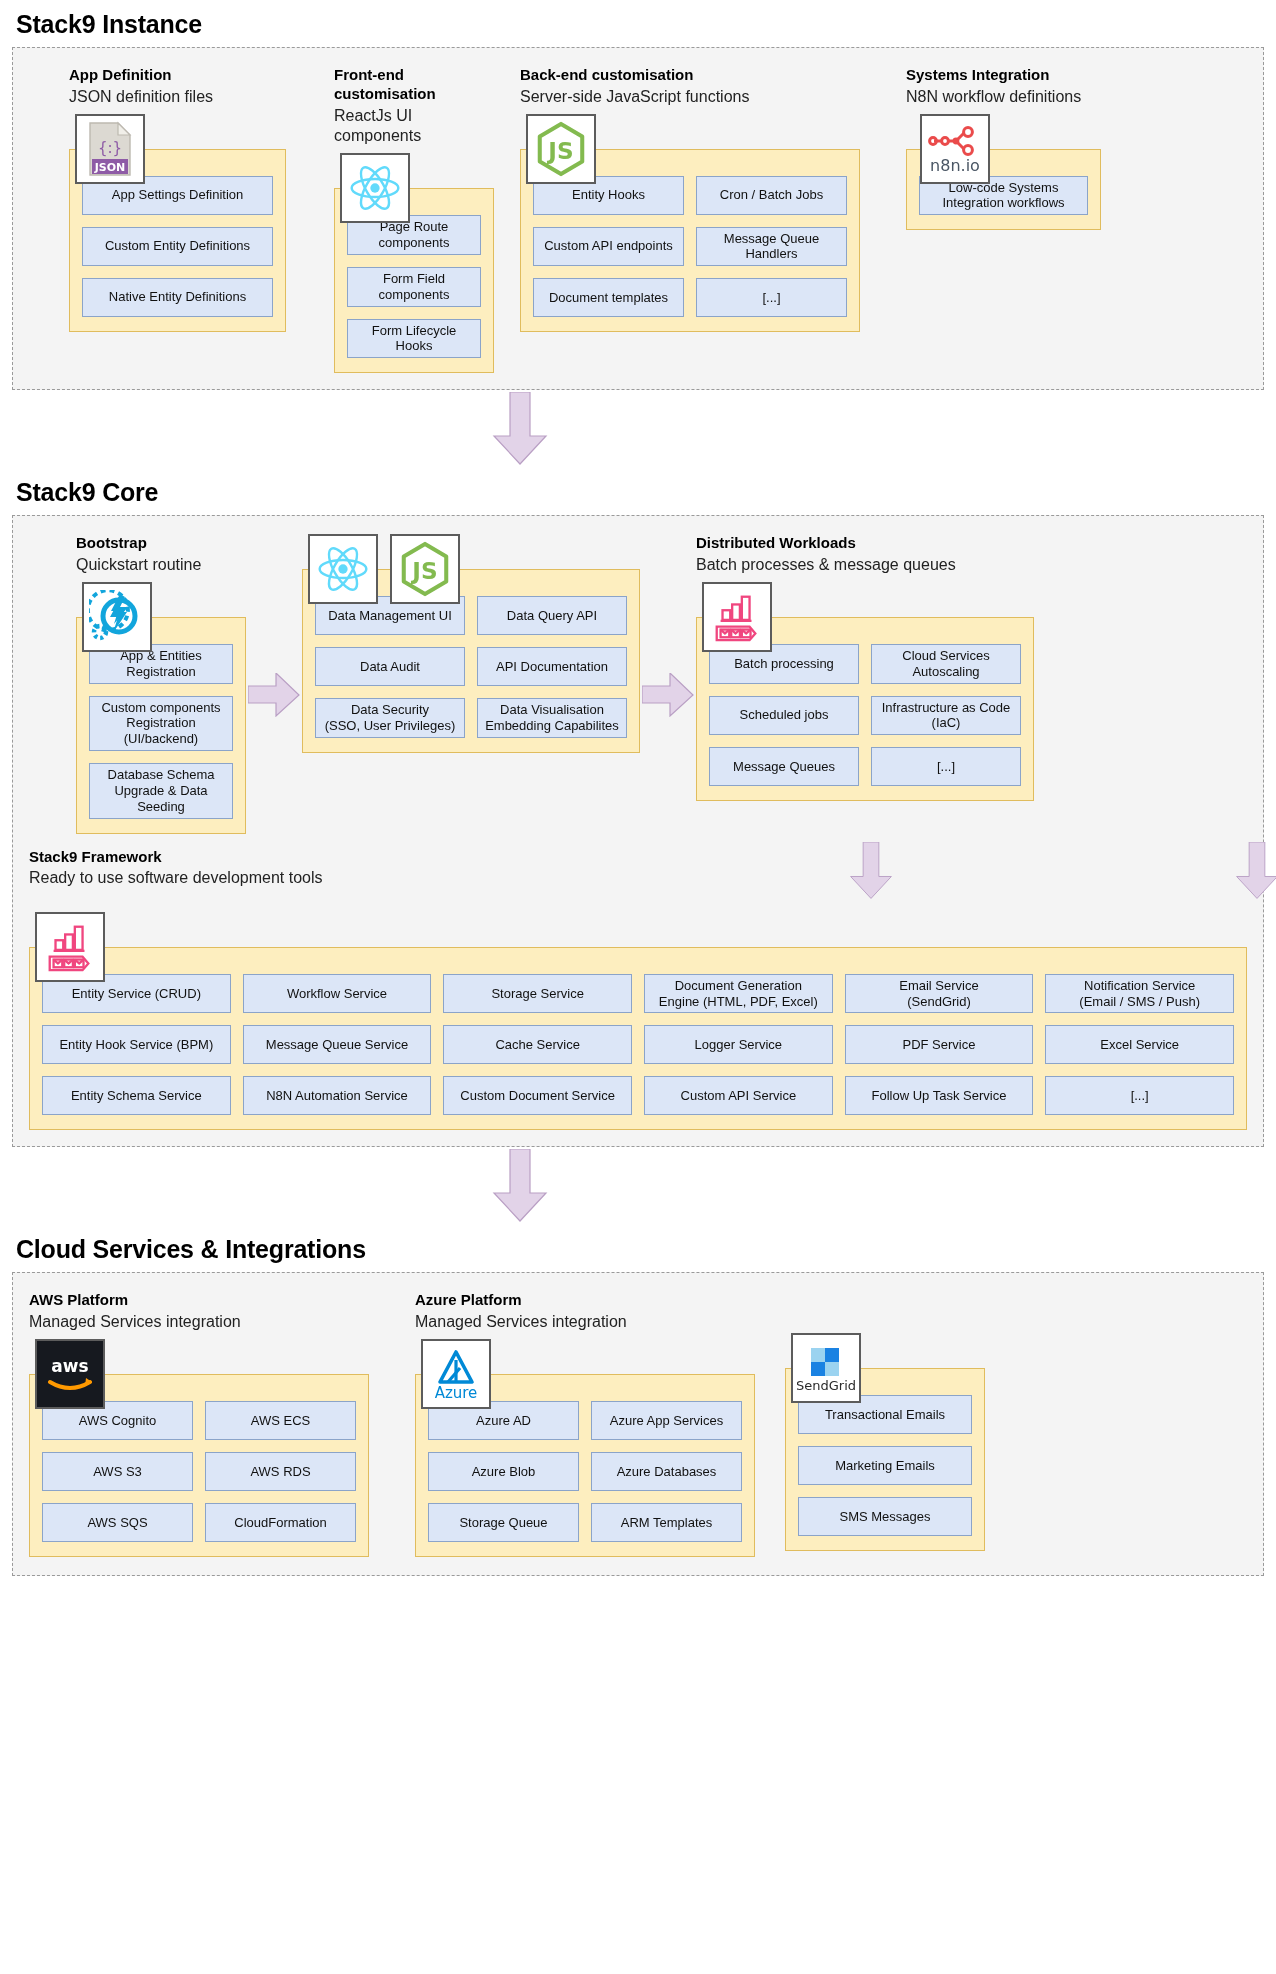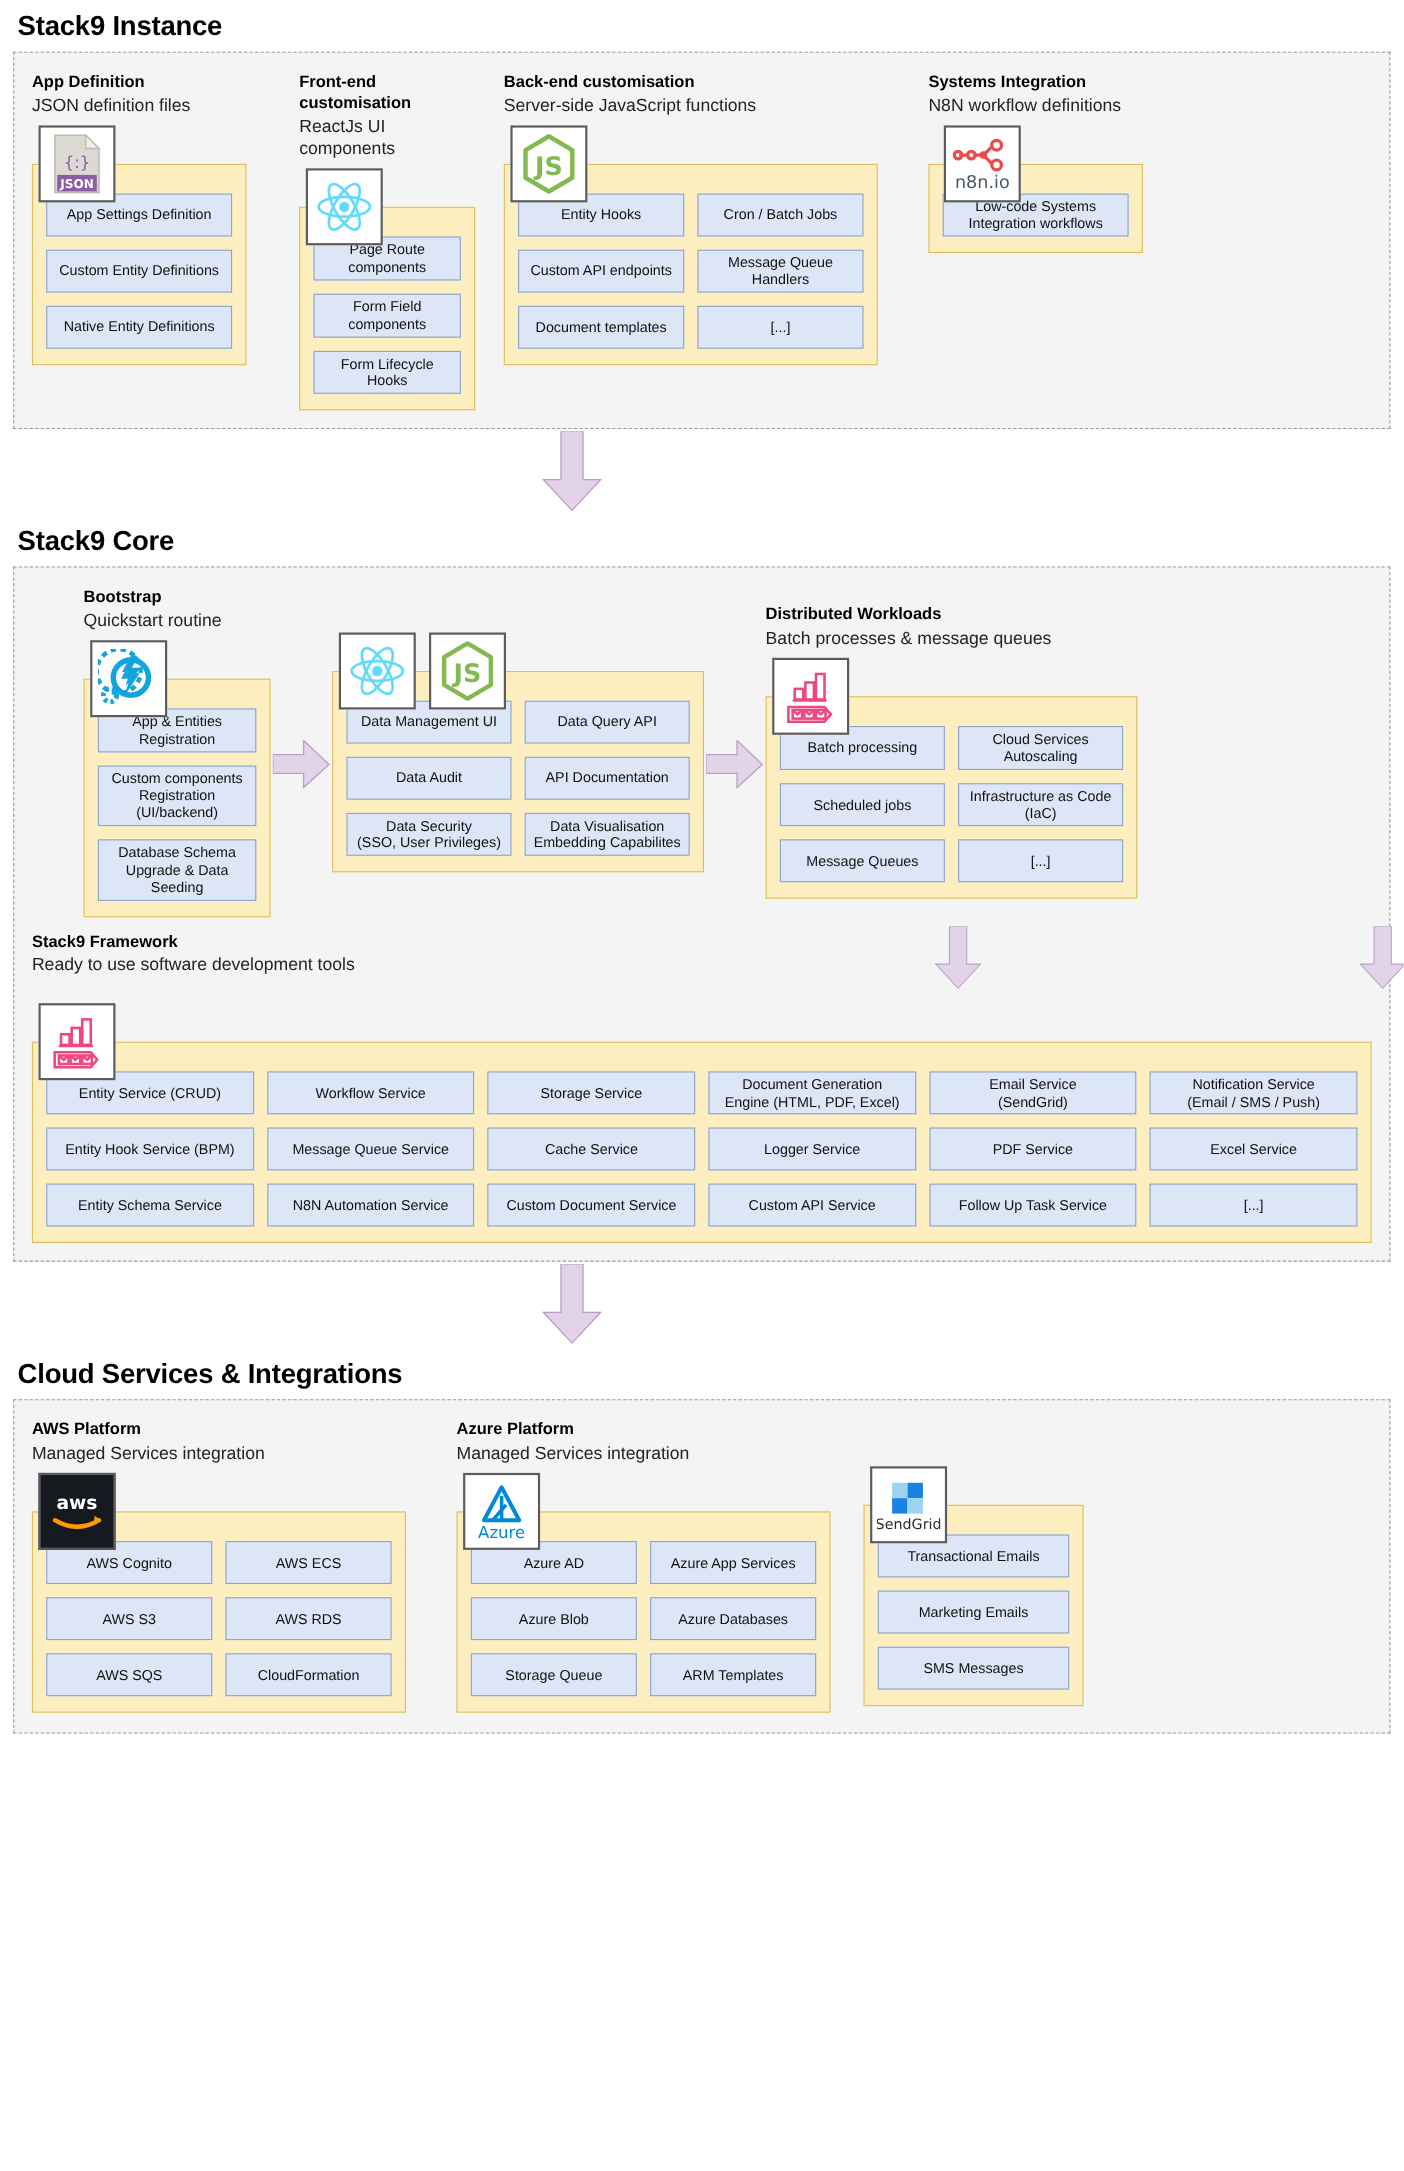--- a/index.html
+++ b/index.html
@@ -81,21 +81,21 @@
     width:52px;height:44px;
     display:block;
   }
   .arrow-fill{fill:#e2d3e8;stroke:#b99fc4;stroke-width:1.2;}
 
   
   .instance-panel{padding:18px 16px 16px 16px;}
   .instance-cols{display:flex;align-items:flex-start;}
 
   .core-panel{padding:18px 16px 16px 16px;}
-  .core-row1{display:flex;align-items:center;padding-left:47px;}
+  .core-row1{display:flex;align-items:flex-start;padding-left:47px;}
   .core-row2{margin-top:12px;}
 
   .cloud-panel{padding:18px 16px 18px 16px;}
   .cloud-cols{display:flex;align-items:flex-start;}
 
   .col-gap{flex:0 0 auto;}
 
   
   .gap-arrow{height:78px;position:relative;}
   .gap-arrow > svg{position:absolute;top:0;}
@@ -109,21 +109,21 @@
 </head>
 <body>
 
 <div class="page">
 
   <div class="section-title">Stack9 Instance</div>
 
   <div class="dashed-panel instance-panel">
     <div class="instance-cols">
 
-      <div style="width:195px;">
+      <div style="width:217px;margin-left:40px;">
         <div class="group-head">
           <div class="group-title">App Definition</div>
           <div class="group-sub">JSON definition files</div>
         </div>
         <div class="logo-row">
           <div class="logo-tile">
             <svg class="lg" width="48" height="56" viewBox="0 0 48 56" aria-hidden="true">
               <path d="M4 2 h28 l12 12 v40 H4 Z" fill="#dcd9d2" stroke="#bdb9b0" stroke-width="1.4"></path>
               <path d="M32 2 v12 h12 Z" fill="#f1efe9" stroke="#bdb9b0" stroke-width="1.2"></path>
               <text x="24" y="32" text-anchor="middle" font-family="DejaVu Sans, sans-serif" font-size="15" fill="#8e5ba6">{:}</text>

